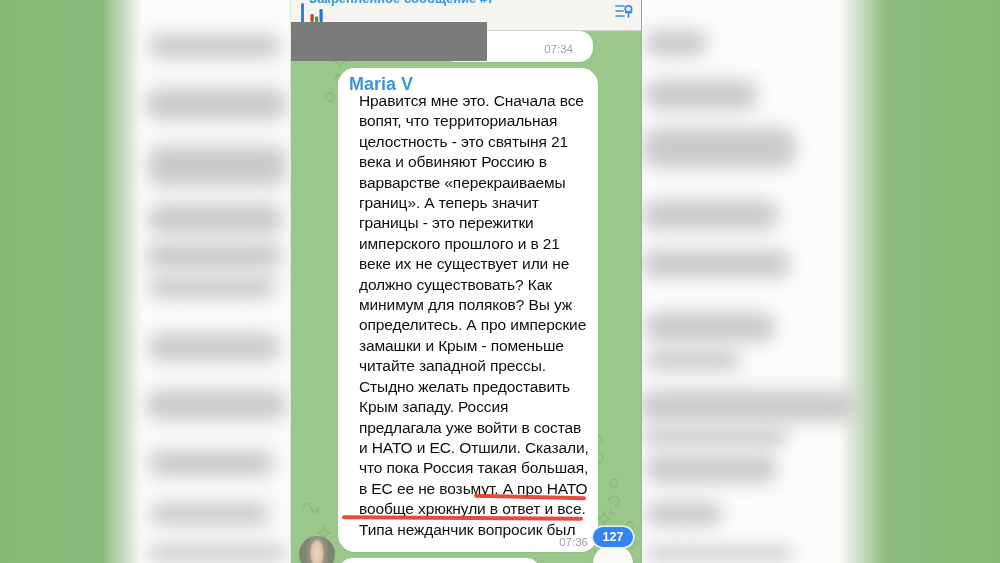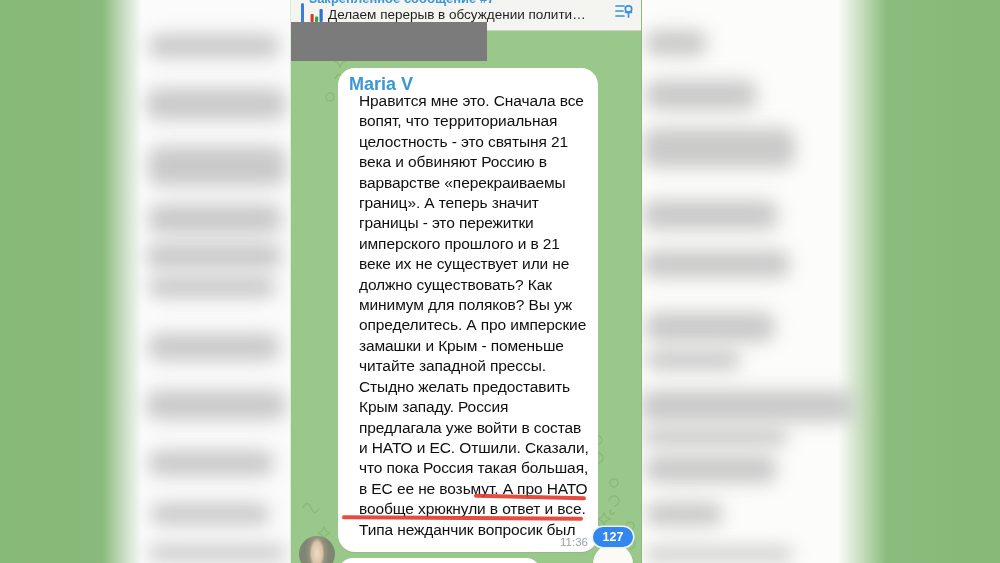--- a/index.html
+++ b/index.html
@@ -144,30 +144,32 @@
         <circle cx="91" cy="111" r="10" fill="none" stroke="#78ab68" stroke-width="1.3" opacity="0.5"></circle>
         <path d="M228,322 q4,-9 8,0 t8,0" fill="none" stroke="#78ab68" stroke-width="1.3" opacity="0.5"></path>
         <path d="M33,527 L35,531 L39,533 L35,535 L33,539 L31,535 L27,533 L31,531 Z" fill="none" stroke="#78ab68" stroke-width="1.3" opacity="0.5"></path>
         <path d="M170,229 a5,5 0 1 1 5,5 M173,238 a2,2 0 1 0 2,2" fill="none" stroke="#78ab68" stroke-width="1.3" opacity="0.5"></path>
         <circle cx="307" cy="440" r="4" fill="none" stroke="#78ab68" stroke-width="1.3" opacity="0.5"></circle>
         <path d="M112,136 q4,-9 8,0 t8,0" fill="none" stroke="#78ab68" stroke-width="1.3" opacity="0.5"></path>
         <path d="M249,341 L251,345 L255,347 L251,349 L249,353 L247,349 L243,347 L247,345 Z" fill="none" stroke="#78ab68" stroke-width="1.3" opacity="0.5"></path>
         <path d="M54,43 a5,5 0 1 1 5,5 M57,52 a2,2 0 1 0 2,2" fill="none" stroke="#78ab68" stroke-width="1.3" opacity="0.5"></path>
       </svg>
 
+    <div class="topbubble">
+      <span class="time">07:34</span>
+    </div>
 
     <div class="pinbar">
       <span class="pin-clip">Закреплённое сообщение #7</span>
       <span class="pin-accent"></span>
       <svg class="pin-chart" width="14" height="14" viewBox="0 0 14 14">
         <rect x="0.5" y="6" width="3.2" height="8" rx="1" fill="#d23b2e"></rect>
         <rect x="5" y="8.5" width="3.2" height="5.5" rx="1" fill="#3d9b45"></rect>
         <rect x="9.5" y="1" width="3.2" height="13" rx="1" fill="#2f6fd0"></rect>
       </svg>
-      <span class="pin-label">Делаем перерыв в обсуждении полити…</span>
       <svg class="pin-list-icon" width="22" height="22" viewBox="0 0 22 22">
         <g stroke="#3a8fd8" stroke-width="1.7" fill="none" stroke-linecap="round">
           <line x1="3" y1="5" x2="11" y2="5"></line>
           <line x1="3" y1="10" x2="10" y2="10"></line>
           <line x1="3" y1="15" x2="11" y2="15"></line>
           <circle cx="15.5" cy="8" r="3.2"></circle>
           <line x1="15.5" y1="11.5" x2="15.5" y2="16"></line>
           <line x1="12.5" y1="11.3" x2="18.5" y2="11.3"></line>
         </g>
       </svg>
@@ -194,21 +196,21 @@
 Стыдно желать предоставить
 Крым западу. Россия
 предлагала уже войти в состав
 и НАТО и ЕС. Отшили. Сказали,
 что пока Россия такая большая,
 в ЕС ее не возьмут. А про НАТО
 вообще хрюкнули в ответ и все.
 Типа нежданчик вопросик был</div>
       <div class="u1"></div>
       <div class="u2"></div>
-      <span class="time">11:36</span>
+      <span class="time">07:36</span>
     </div>
 
     <div class="avatar"></div>
     <div class="nextbubble"></div>
 
     <div class="scrollwrap">
       <div class="scroll-circle">
         
       </div>
       <div class="badge">127</div>

